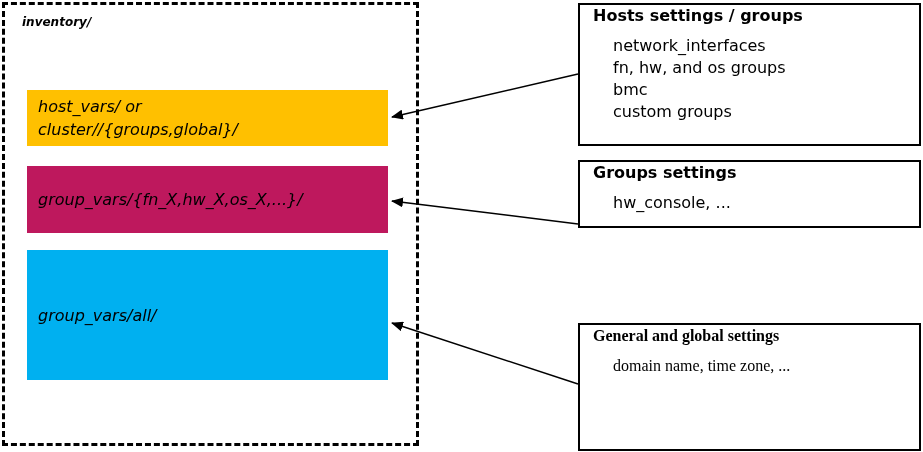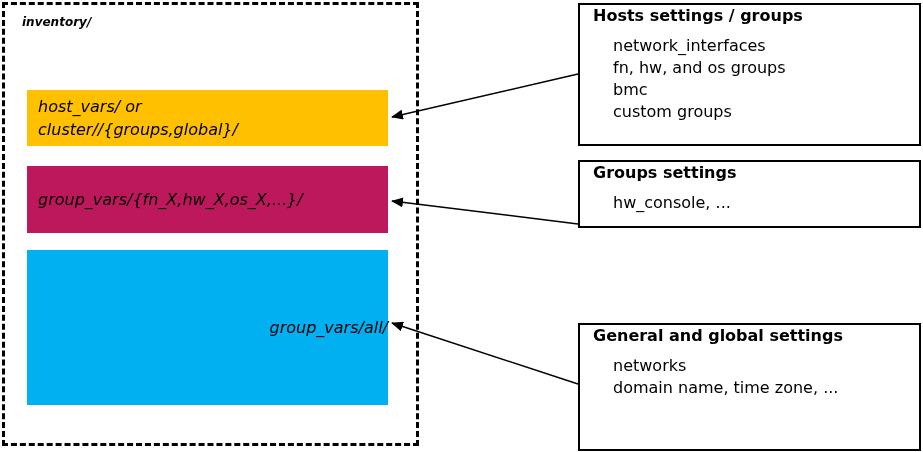--- a/index.html
+++ b/index.html
@@ -43,21 +43,21 @@
     padding-left: 11px;
     box-sizing: border-box;
     font-style: italic;
     font-size: 16px;
     line-height: 23px;
     color: #000000;
   }
   .folder-box .folder-line { white-space: nowrap; }
   .box-host-vars   { top: 90px;  height: 56px; }
   .box-group-vars  { top: 166px; height: 67px; }
-  .box-group-all   { top: 250px; height: 155px; text-align: right; }
+  .box-group-all   { top: 250px; height: 130px; }
   .annotation-box {
     position: absolute;
     left: 578px;
     width: 343px;
     box-sizing: border-box;
     border: 2px solid #000000;
     background: #ffffff;
     padding: 0 8px 0 13px;
     font-size: 16px;
     line-height: 22px;
@@ -68,21 +68,21 @@
     white-space: nowrap;
   }
   .annotation-items {
     margin: 8px;
     padding: 0 0 0 12px;
     list-style: none;
   }
   .annotation-items li { white-space: nowrap; }
   .ann-hosts   { top: 3px;   height: 143px; }
   .ann-groups  { top: 160px; height: 68px; }
-  .ann-general { top: 323px; height: 128px; }
+  .ann-general { top: 323px; height: 128px; font-family: Liberation Serif, serif; }
   .arrow-layer {
     position: absolute;
     left: 0;
     top: 0;
     pointer-events: none;
   }
 </style>
 </head>
 <body>
 
@@ -118,21 +118,20 @@
   <div class="annotation-box ann-groups">
     <div class="annotation-title">Groups settings</div>
     <ul class="annotation-items">
       <li>hw_console, ...</li>
     </ul>
   </div>
 
   <div class="annotation-box ann-general">
     <div class="annotation-title">General and global settings</div>
     <ul class="annotation-items">
-      <li>networks</li>
       <li>domain name, time zone, ...</li>
     </ul>
   </div>
 
   <svg class="arrow-layer" width="923" height="452" viewBox="0 0 923 452">
     <defs>
       <marker id="arrowhead" markerWidth="13" markerHeight="10" refX="11" refY="5" orient="auto" markerUnits="userSpaceOnUse">
         <path d="M0,0 L12,5 L0,10 z" fill="#000000"></path>
       </marker>
     </defs>

